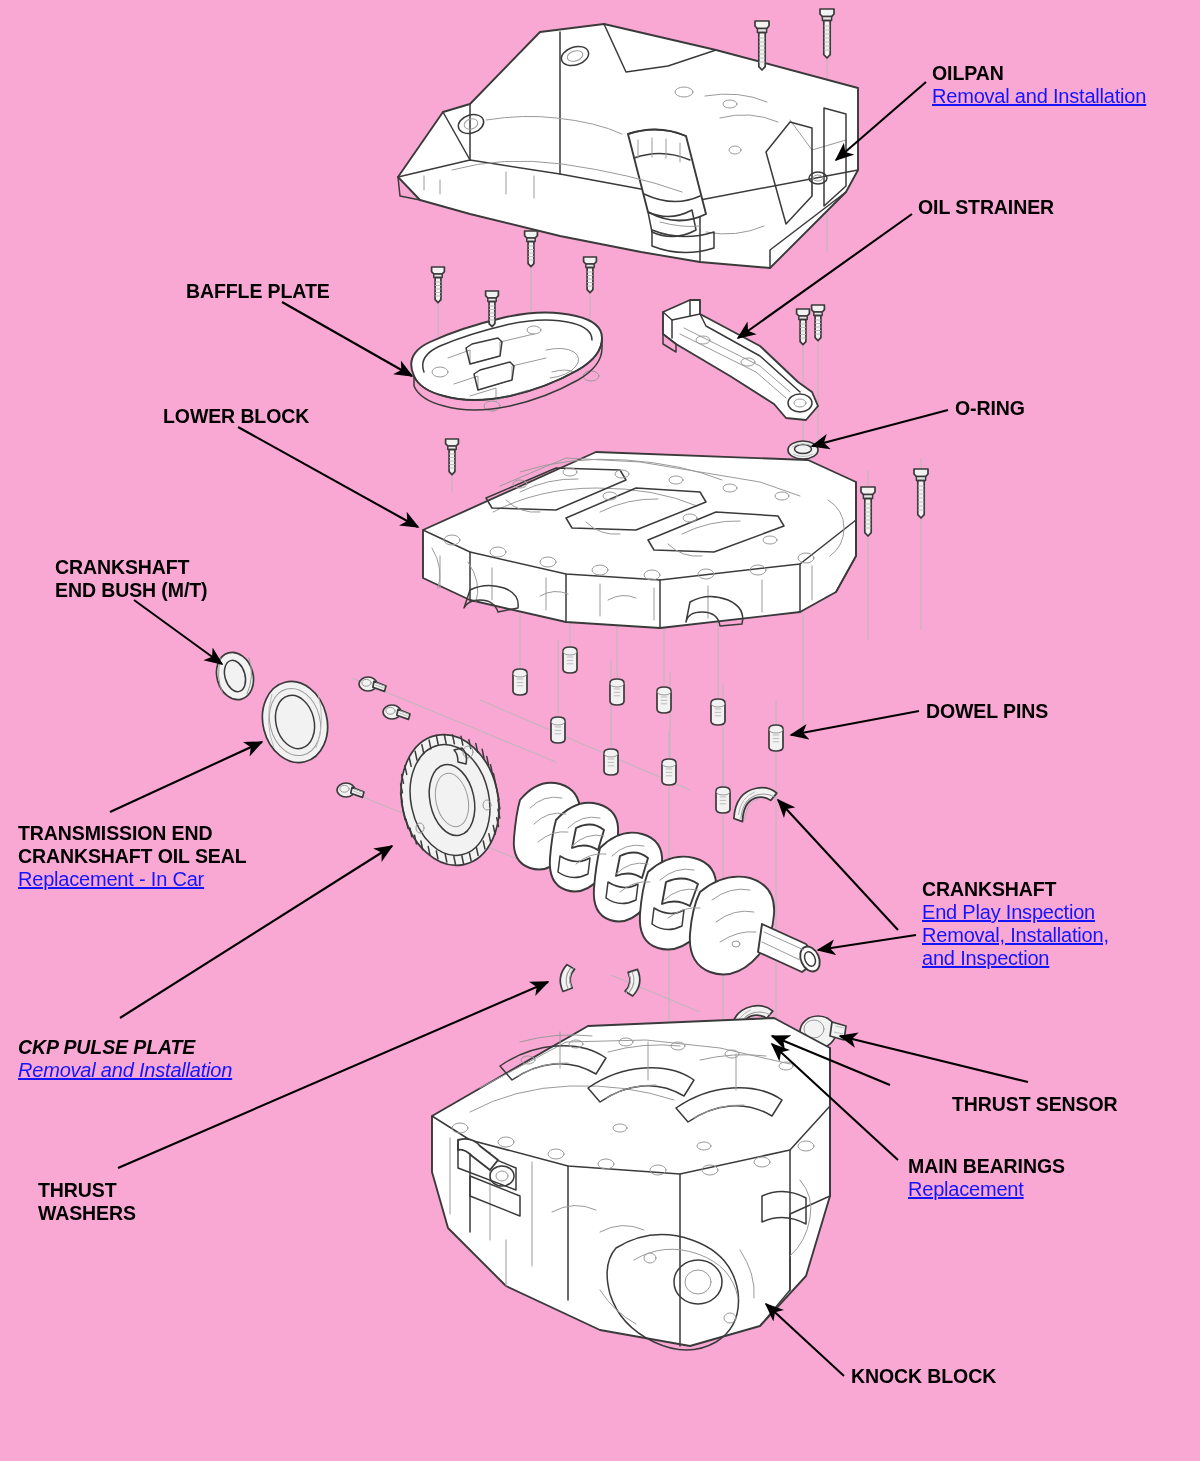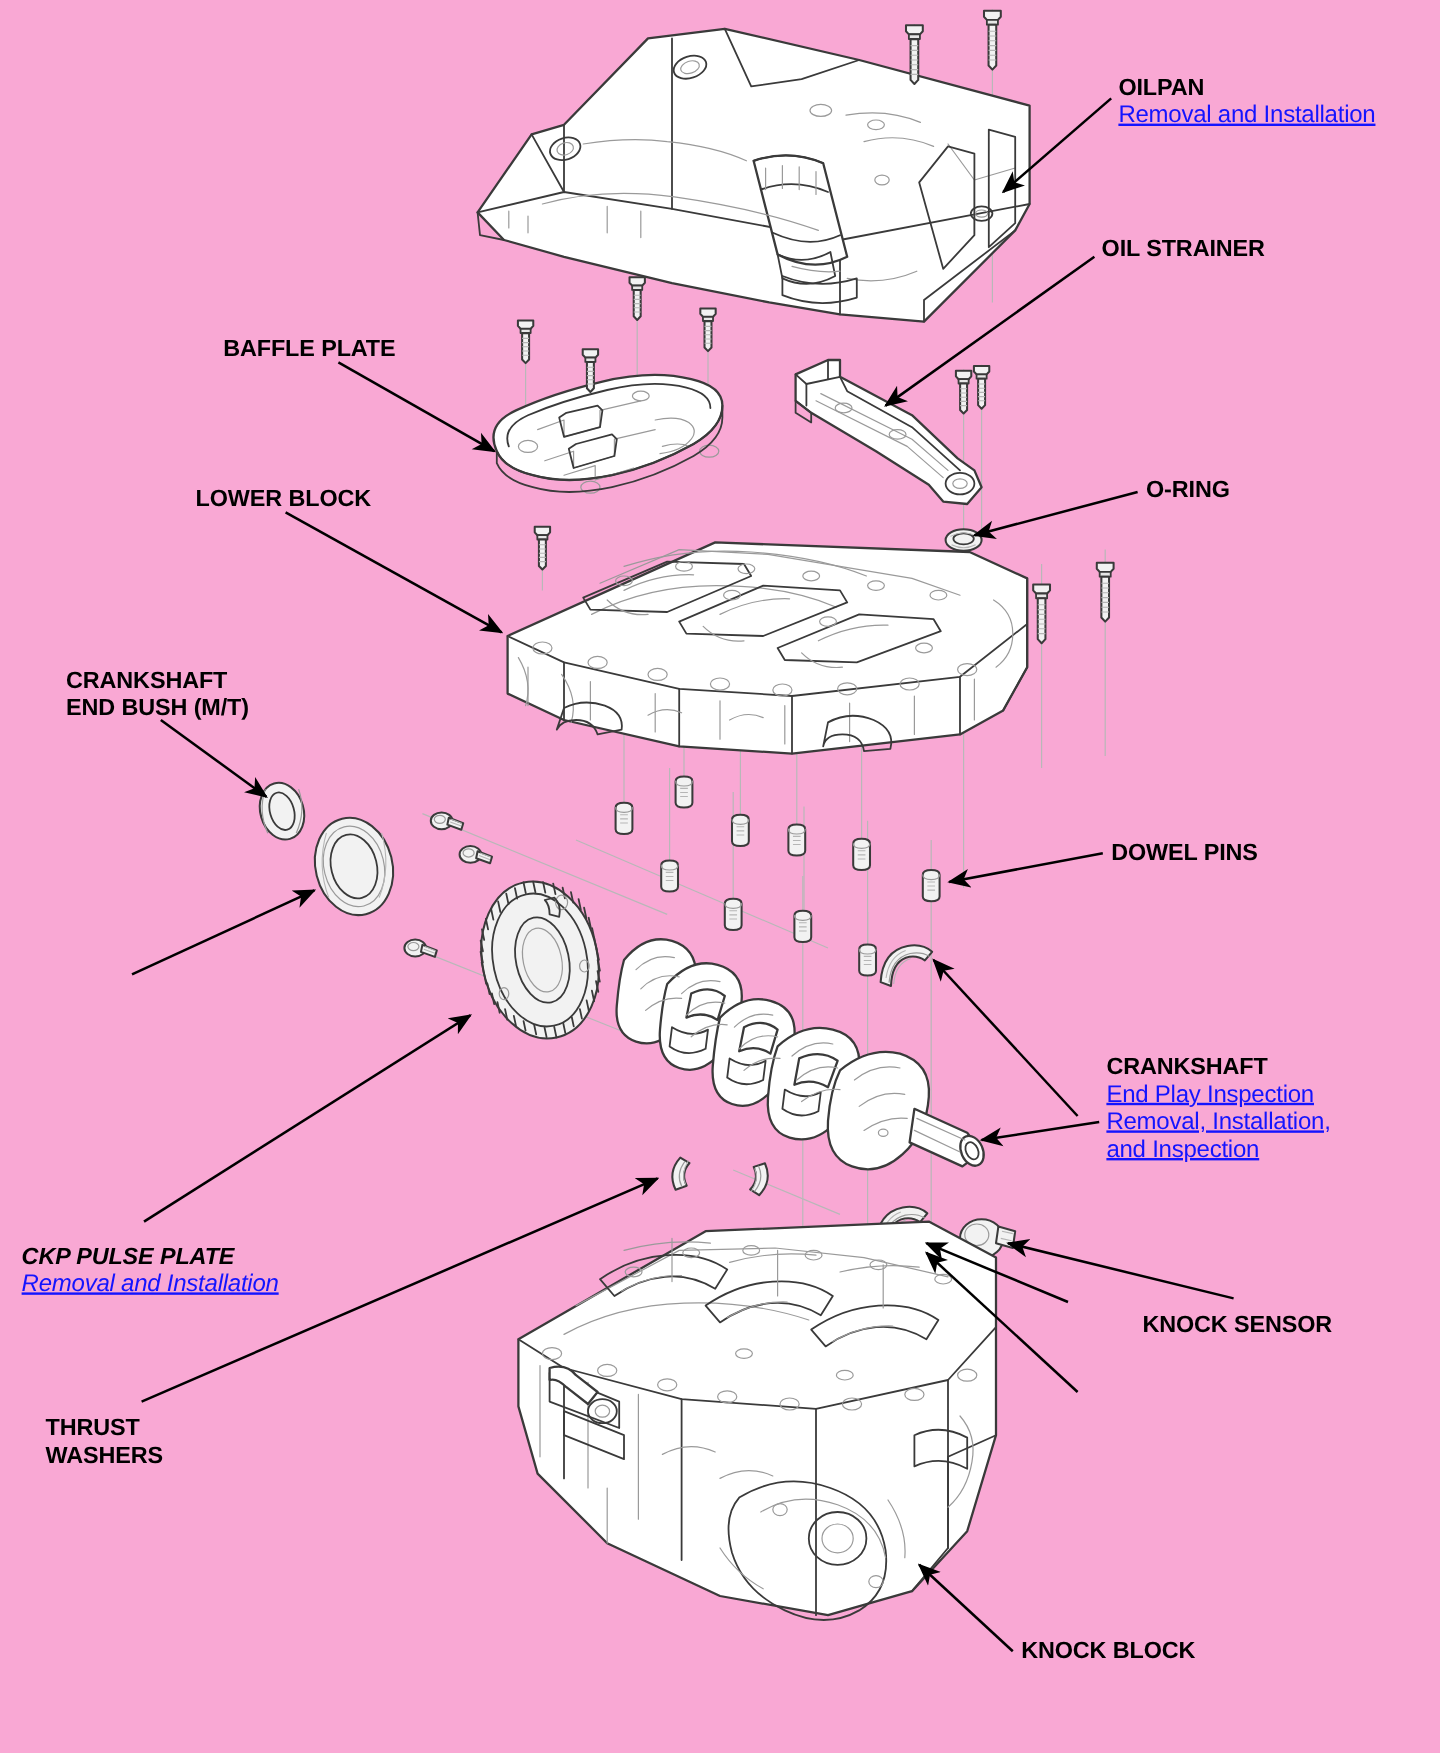--- a/index.html
+++ b/index.html
@@ -535,37 +535,46 @@
 
   <div class="callout" style="left:55px; top:556px;">
     <div class="title">CRANKSHAFT</div>
     <div class="title">END BUSH (M/T)</div>
   </div>
 
   <div class="callout right" style="left:926px; top:700px;">
     <div class="title">DOWEL PINS</div>
   </div>
 
+  <div class="callout" style="left:18px; top:822px;">
+    <div class="title">TRANSMISSION END</div>
+    <div class="title">CRANKSHAFT OIL SEAL</div>
+    <a class="link">Replacement - In Car</a>
+  </div>
 
   <div class="callout right" style="left:922px; top:878px;">
     <div class="title">CRANKSHAFT</div>
     <a class="link">End Play Inspection</a>
     <a class="link">Removal, Installation,</a>
     <a class="link">and Inspection</a>
   </div>
 
   <div class="callout" style="left:18px; top:1036px;font-style:italic;">
     <div class="title">CKP PULSE PLATE</div>
     <a class="link">Removal and Installation</a>
   </div>
 
   <div class="callout right" style="left:952px; top:1093px;">
-    <div class="title">KNOCK SENSOR</div>
-  </div>
-
+    <div class="title">THRUST SENSOR</div>
+  </div>
+
+  <div class="callout right" style="left:908px; top:1155px;">
+    <div class="title">MAIN BEARINGS</div>
+    <a class="link">Replacement</a>
+  </div>
 
   <div class="callout" style="left:38px; top:1179px;">
     <div class="title">THRUST</div>
     <div class="title">WASHERS</div>
   </div>
 
   <div class="callout right" style="left:851px; top:1365px;">
     <div class="title">KNOCK BLOCK</div>
   </div>
 

